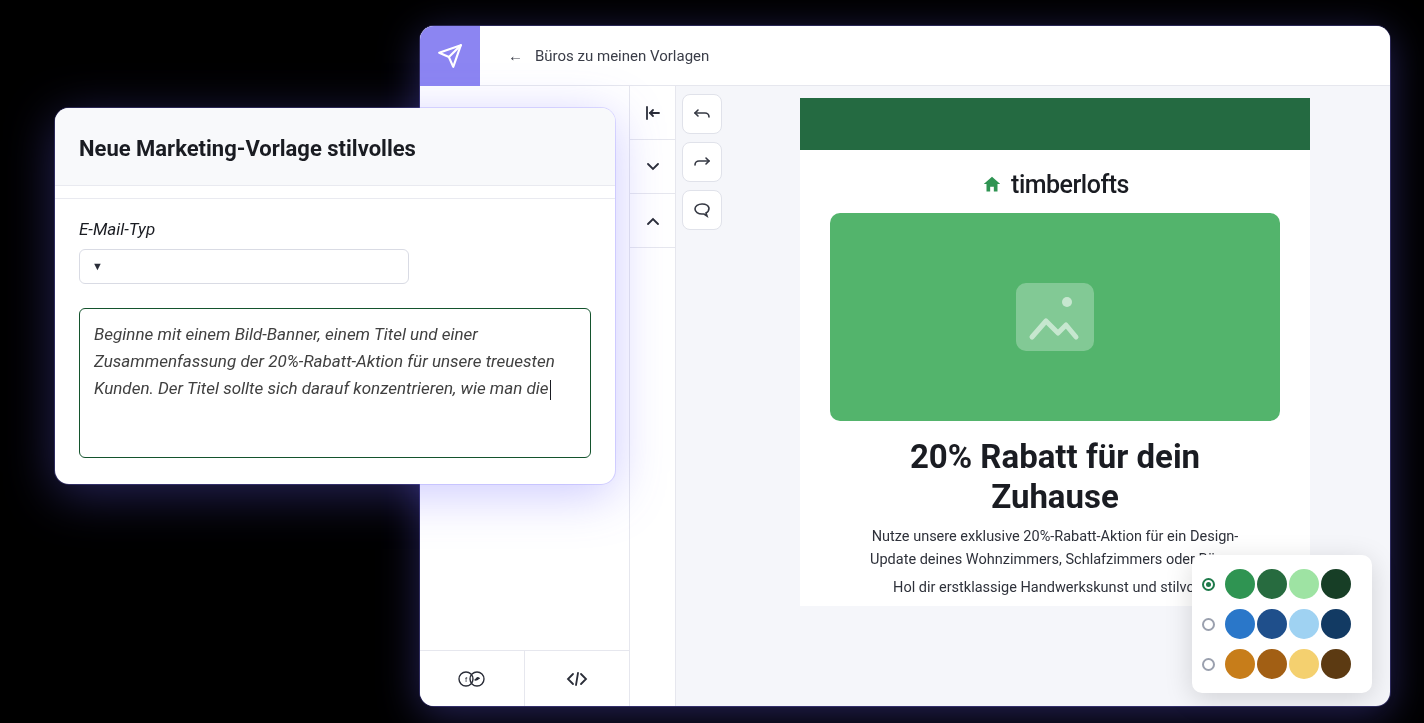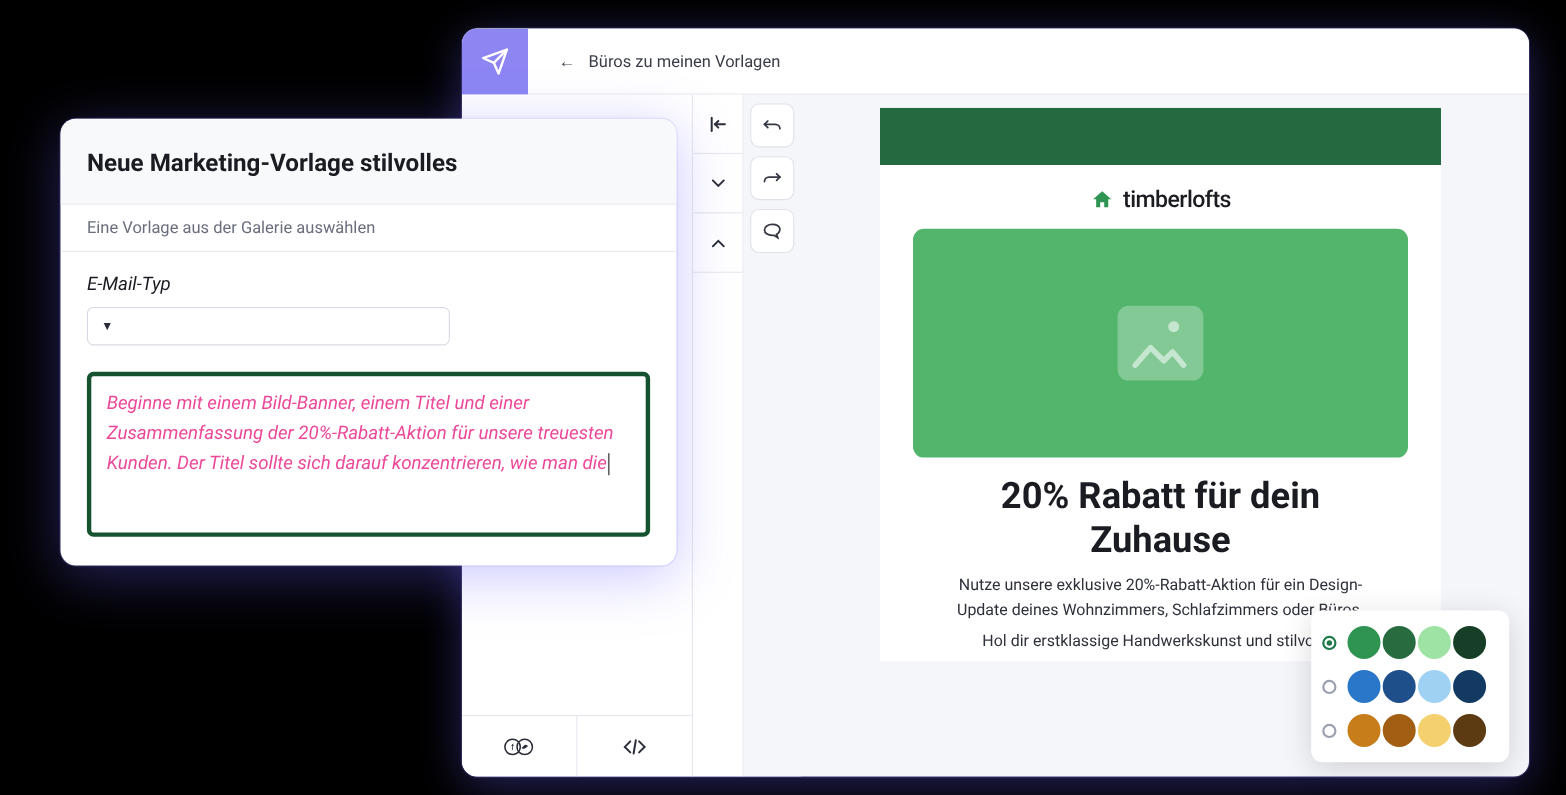--- a/index.html
+++ b/index.html
@@ -138,21 +138,21 @@
     display: flex;
     align-items: center;
     justify-content: center;
     gap: 8px;
     padding: 20px 0 4px;
   }
   .brand-house {
     width: 22px; height: 22px; color: #2f9452;
   }
   .brand-name {
-    font-size: 21px;
+    font-size: 25px;
     letter-spacing: -0.5px;
     color: #1a1c22;
     font-weight: 500;
   }
   .hero-img {
     margin: 10px 30px 8px;
     height: 208px;
     background: #53b46c;
     border-radius: 10px;
     display: flex;
@@ -262,25 +262,25 @@
     display: flex;
     align-items: center;
     justify-content: space-between;
     cursor: pointer;
     margin-bottom: 24px;
   }
   .caret { font-size: 11px; color:#2a2d38; }
   .textarea {
     width: 100%;
     min-height: 150px;
-    border: 4px solid #14532d;
+    border: 1px solid #14532d;
     border-radius: 6px;
     padding: 12px 14px;
     font-size: 17px;
-    color: #ec4899;
+    color: #404040;
     line-height: 1.6;
     position: relative;
   }
   .cursor-bar {
     display:inline-block;
     width:1px; height:20px;
     background:#1a1c22;
     vertical-align:middle;
     margin-left:1px;
   }
@@ -425,23 +425,20 @@
       </div>
     </div>
   </div>
 </div>
 
 <div class="modal">
   <div class="modal-head">
     <div class="modal-title">Neue Marketing-Vorlage stilvolles</div>
   </div>
   <div class="modal-tabs">
-    <div class="modal-tab">
-      <span>Eine Vorlage aus der Galerie auswählen</span>
-    </div>
   </div>
   <div class="modal-body">
     <div class="field-label">E-Mail-Typ</div>
     <div class="select">
       <span class="caret">▼</span>
     </div>
     <div class="textarea">
       <span>Beginne mit einem Bild-Banner, einem Titel und einer Zusammenfassung der 20%-Rabatt-Aktion für unsere treuesten Kunden. Der Titel sollte sich darauf konzentrieren, wie man die</span><span class="cursor-bar"></span>
     </div>
   </div>

